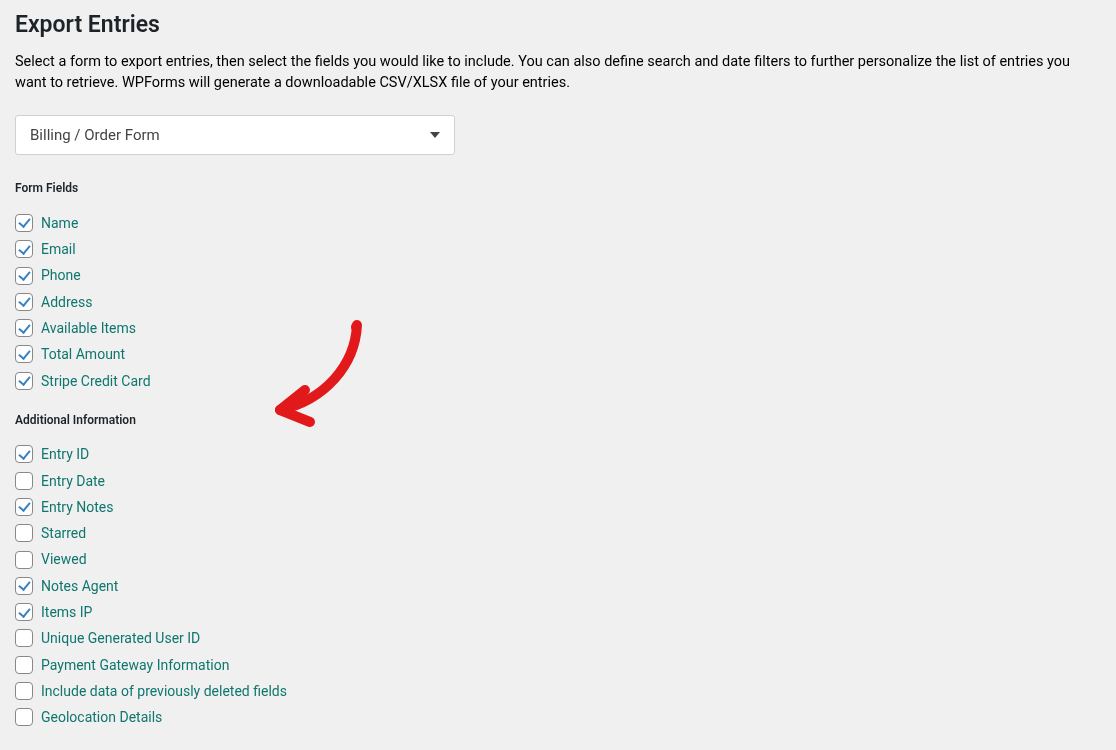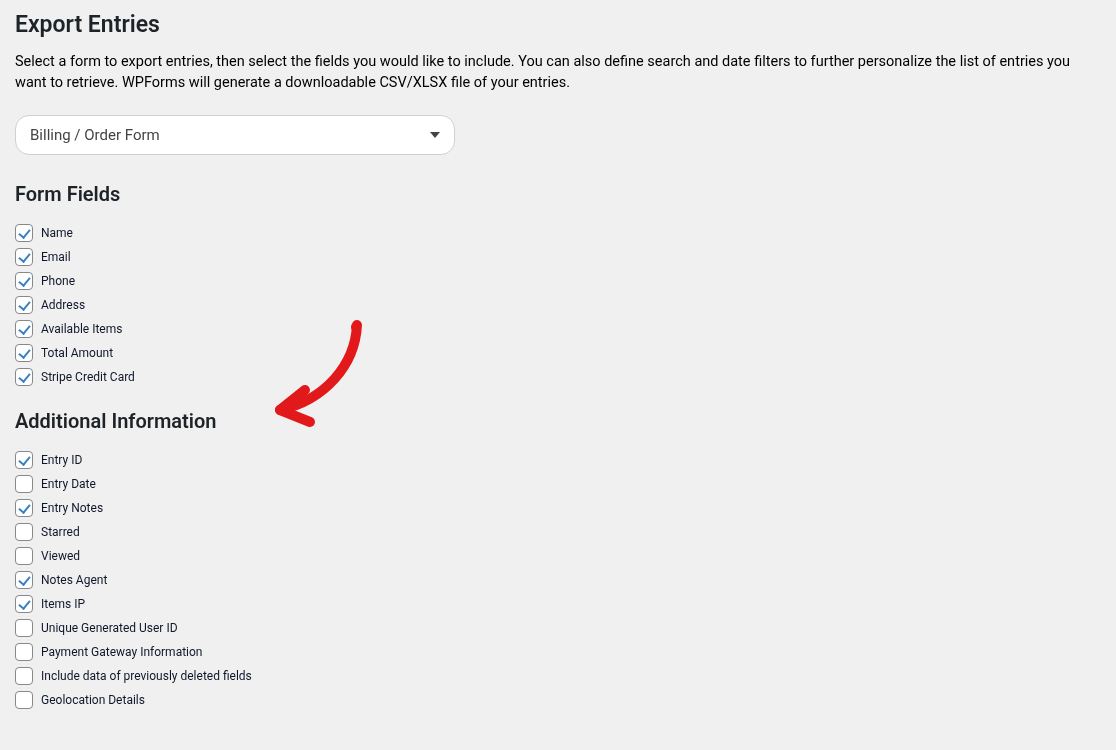--- a/index.html
+++ b/index.html
@@ -24,38 +24,38 @@
       margin-top: 0;
       margin-bottom: 22px;
       color: #000000;
       max-width: 1080px;
     }
     .form-select {
       width: 440px;
       height: 40px;
       border: 1px solid #d0d0d0;
       background: #fff;
-      border-radius: 14px;
+      border-radius: 3px;
       display: flex;
       align-items: center;
       justify-content: space-between;
       padding: 0 14px;
       cursor: pointer;
       font-size: 15px;
       color: #444;
       margin-bottom: 25px;
     }
     .caret {
       width: 0; height: 0;
       border-left: 5px solid transparent;
       border-right: 5px solid transparent;
       border-top: 6px solid #444;
     }
     h3.sub {
-      font-size: 20px;
+      font-size: 12px;
       font-weight: 600;
       color: #1d2327;
       margin: 18px 0 12px 0;
     }
     .cb-list { }
     .cb-row {
       display: flex;
       align-items: center;
       gap: 8px;
       padding: 3px 0;
@@ -73,21 +73,21 @@
       content: '';
       position: absolute;
       left: 4.5px;
       top: 1.5px;
       width: 5px;
       height: 9px;
       border: solid #3582c4;
       border-width: 0 2.2px 2.2px 0;
       transform: rotate(40deg);
     }
-    .cb-label { font-size: 12px; color: #0f172a; cursor: pointer; }
+    .cb-label { font-size: 14px; color: #0f766e; cursor: pointer; }
     .annot {
       position: absolute;
       left: 265px;
       top: 315px;
       pointer-events: none;
     }
   </style>
 </head>
 <body>
 

